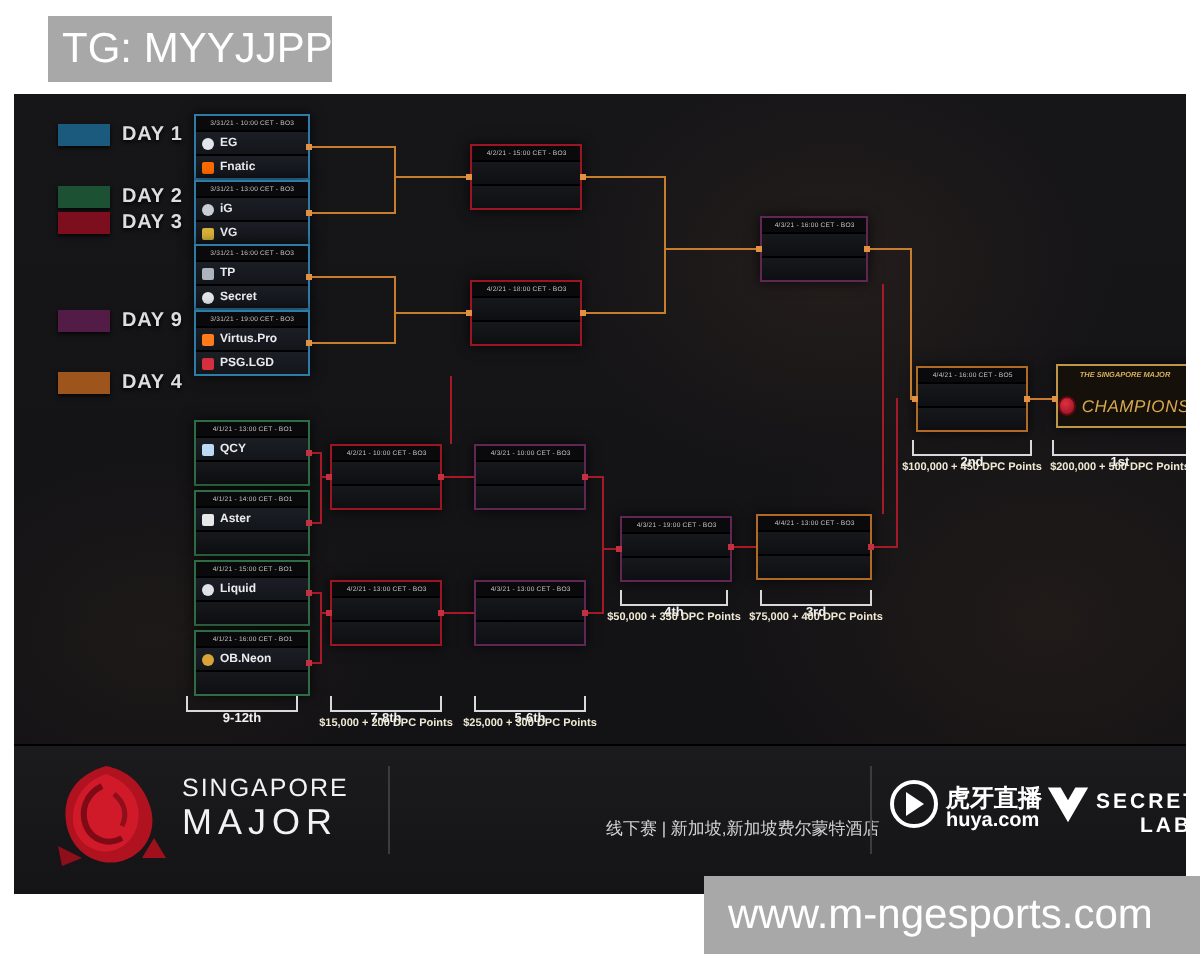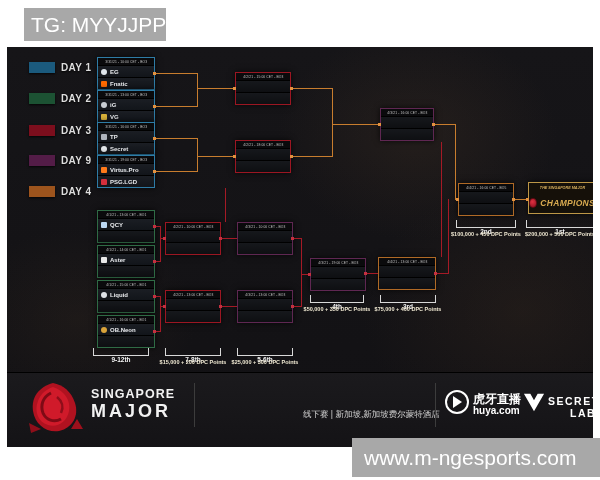--- a/index.html
+++ b/index.html
@@ -31,46 +31,46 @@
   .dot.o{background:#e29140}
   .dot.r{background:#c33040}
   .pbr{position:absolute;border:1px solid #d9d9d9;border-top:none;height:8px;text-align:center}
   .pbr span{font-size:6.5px;font-weight:700;color:#f3f3f3;line-height:7px;display:inline-block;white-space:nowrap}
   .prize{position:absolute;width:120px;text-align:center;font-size:5.5px;font-weight:700;color:#efe8d2;white-space:nowrap}
   .champ{background:#151009}
   .champ-title{display:flex;justify-content:center;align-items:center;height:9px}
   .champ-title span{font-size:6px;font-style:italic;font-weight:700;color:#d8b05e;transform:scale(.62);white-space:nowrap}
   .champ-row{display:flex;align-items:center;justify-content:center;gap:3px;height:21px}
   .aegis{width:10px;height:10px;border-radius:50%;background:radial-gradient(circle at 40% 35%,#e03040,#8d1020);border:1px solid #5f0a12}
-  .champ-label{font-size:8.5px;font-weight:700;font-style:italic;color:#d8aa50;letter-spacing:.3px}
+  .champ-label{font-size:8.5px;font-weight:400;font-style:italic;color:#d8aa50;letter-spacing:.3px}
   #footer{position:absolute;left:0;top:325px;width:586px;height:75px;background:linear-gradient(#1b1a1d,#141316);border-top:1px solid #000}
   .fdiv{position:absolute;width:1px;height:44px;top:10px;background:#3c3c3c}
   .fbig{position:absolute;font-weight:700;white-space:nowrap}
   .fsmall{position:absolute;color:#d4d4d4;font-size:9px;white-space:nowrap}
-  .orgname{position:absolute;color:#f2f2f2;font-weight:700;white-space:nowrap;letter-spacing:1px}
+  .orgname{position:absolute;color:#f2f2f2;font-weight:400;white-space:nowrap;letter-spacing:1px}
   .huya-ic{position:absolute;width:24px;height:24px;border:2px solid #fff;border-radius:50%}
   .huya-ic::before{content:"";position:absolute;left:6px;top:4px;border-left:9px solid #fff;border-top:6px solid transparent;border-bottom:6px solid transparent}
   .sl-txt{position:absolute;color:#fff;font-weight:700;font-size:10.5px;letter-spacing:1.5px;white-space:nowrap}
 </style>
 </head>
 <body>
 
 <div id="tg" class="gray-tag">TG: MYYJJPP</div>
 
 <div id="panel">
 
   <div class="lgrow" style="left:22px;top:15px">
       <span class="lgsw" style="background: rgb(27, 90, 125);"></span>
       <span class="lglb">DAY 1</span>
     </div>
   <div class="lgrow" style="left:22px;top:46px">
       <span class="lgsw" style="background: rgb(28, 82, 51);"></span>
       <span class="lglb">DAY 2</span>
     </div>
-  <div class="lgrow" style="left:22px;top:78px">
+  <div class="lgrow" style="left:22px;top:59px">
       <span class="lgsw" style="background: rgb(124, 14, 29);"></span>
       <span class="lglb">DAY 3</span>
     </div>
   <div class="lgrow" style="left:22px;top:108px">
       <span class="lgsw" style="background: rgb(83, 28, 71);"></span>
       <span class="lglb">DAY 9</span>
     </div>
   <div class="lgrow" style="left:22px;top:139px">
       <span class="lgsw" style="background: rgb(157, 84, 29);"></span>
       <span class="lglb">DAY 4</span>

